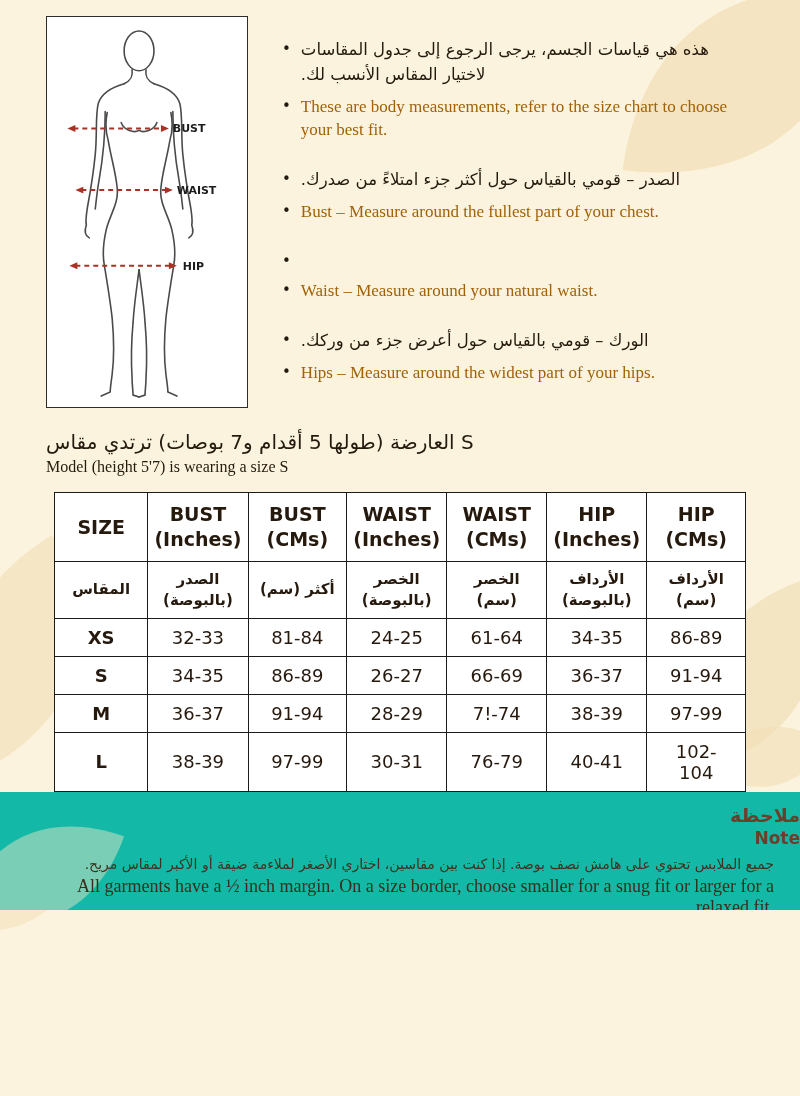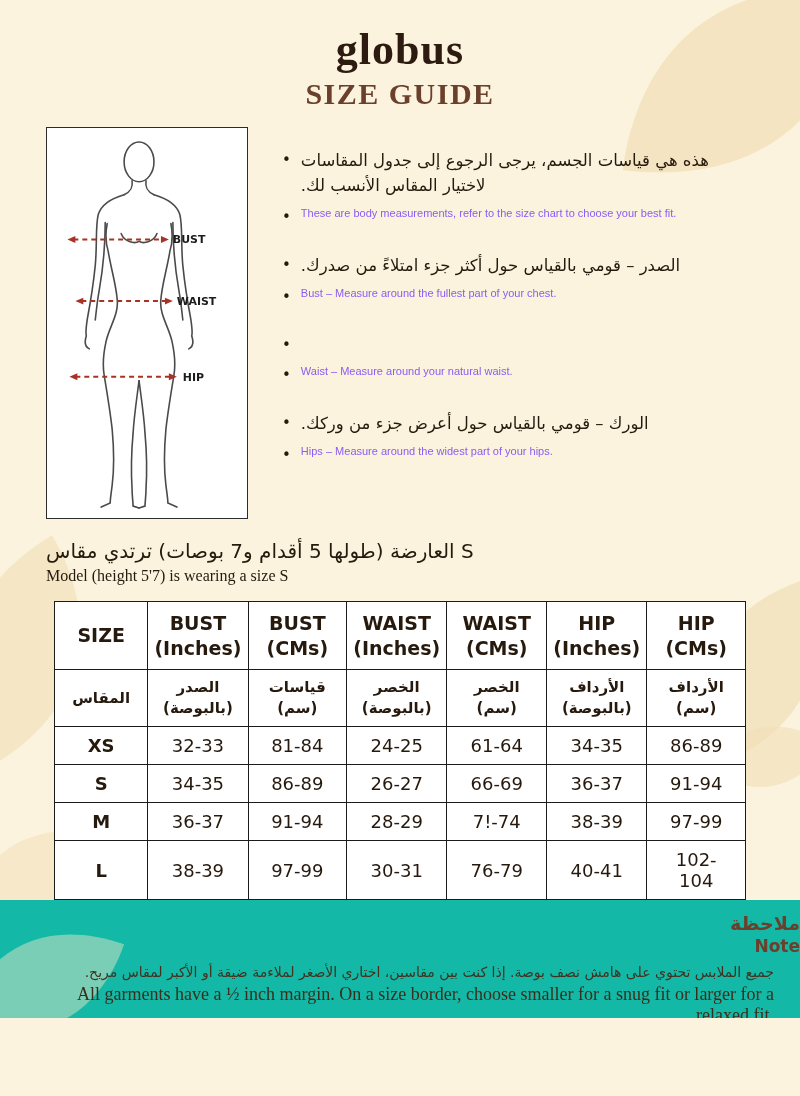--- a/index.html
+++ b/index.html
@@ -29,21 +29,21 @@
   .main-row { display: flex; gap: 34px; padding: 0 46px; margin-top: 16px; align-items: flex-start; }
   .figure-panel { width: 202px; height: 392px; background: #ffffff; border: 1.6px solid #2c2c2c; flex: 0 0 auto; }
   .figure-panel svg { display: block; width: 100%; height: 100%; }
 
   .instructions { flex: 1; padding-top: 22px; }
   .instr-group { margin-bottom: 26px; }
   .instr-line { display: flex; gap: 10px; align-items: flex-start; margin-bottom: 7px; }
   .instr-line:last-child { margin-bottom: 0; }
   .bullet { font-size: 15px; line-height: 1.5; color: #26190e; }
   .txt-ar { direction: rtl; text-align: left; font-size: 16.5px; line-height: 1.5; color: #26190e; }
-  .txt-en { font-family: Liberation Sans, sans-serif; font-size: 11px; line-height: 1.4; color: #8b5cf6; }
+  .txt-en { font-family: Liberation Serif, serif; font-size: 17px; line-height: 1.4; color: #a16207; }
 
   .model-note { padding: 0 46px; margin-top: 20px; }
   .model-note .ar { font-size: 20px; margin-bottom: 4px; }
   .model-note .en { font-family: "Liberation Serif", serif; font-size: 16px; }
 
   .size-table { width: 692px; margin: 16px auto 0; border-collapse: collapse; background: #ffffff; }
   .size-table th, .size-table td { border: 1.6px solid #1b1b1b; text-align: center; vertical-align: middle; }
   .hdr-en th { font-size: 19px; font-weight: bold; padding: 9px 2px; line-height: 1.3; }
   .hdr-en th span { display: block; }
   .hdr-ar th { font-size: 15px; font-weight: bold; padding: 7px 4px; line-height: 1.4; direction: rtl; }
@@ -73,24 +73,20 @@
 </svg>
 <svg class="leaf" style="top:566px; left:-64px; width:170px; height:170px; transform:rotate(150deg); opacity:.6" viewBox="0 0 120 120">
   <path d="M0,120 C0,45 45,0 120,0 C118,76 76,118 0,120 Z" fill="#f2e0b8"></path>
 </svg>
 <svg class="leaf" style="top:826px; left:-30px; width:110px; height:110px; transform:rotate(185deg); opacity:.55" viewBox="0 0 120 120">
   <path d="M0,120 C0,45 45,0 120,0 C118,76 76,118 0,120 Z" fill="#f2e0b8"></path>
 </svg>
 
 <div class="content-root">
 
-  <div class="masthead">
-    <div class="brand">globus</div>
-    <div class="guide-title">SIZE GUIDE</div>
-  </div>
 
   <div class="main-row">
 
     <div class="figure-panel">
       <svg viewBox="0 0 200 392">
         <g stroke="#4a4a4a" stroke-width="1.6" fill="none" stroke-linecap="round">
           <ellipse cx="92" cy="34" rx="15" ry="20"></ellipse>
           <path d="M85,53 C86,60 84,64 77,67"></path>
           <path d="M99,53 C98,60 100,64 107,67"></path>
           <path d="M77,67 C63,71 54,77 51,87 C48,99 50,118 48,138 C46,158 43,176 40,192 C39,199 38,205 39,209 C37,215 38,220 42,222"></path>
@@ -214,21 +210,21 @@
             <span>(Inches)</span>
           </th>
         <th>
             <span>HIP</span>
             <span>(CMs)</span>
           </th>
       </tr>
       <tr class="hdr-ar">
         <th>المقاس</th>
         <th>الصدر (بالبوصة)</th>
-        <th>قياسات (سم)</th>
+        <th>أكثر (سم)</th>
         <th>الخصر (بالبوصة)</th>
         <th>الخصر (سم)</th>
         <th>الأرداف (بالبوصة)</th>
         <th>الأرداف (سم)</th>
       </tr>
     </thead>
     <tbody>
       <tr>
         <td class="size-col">XS</td>
         <td>32-33</td>

